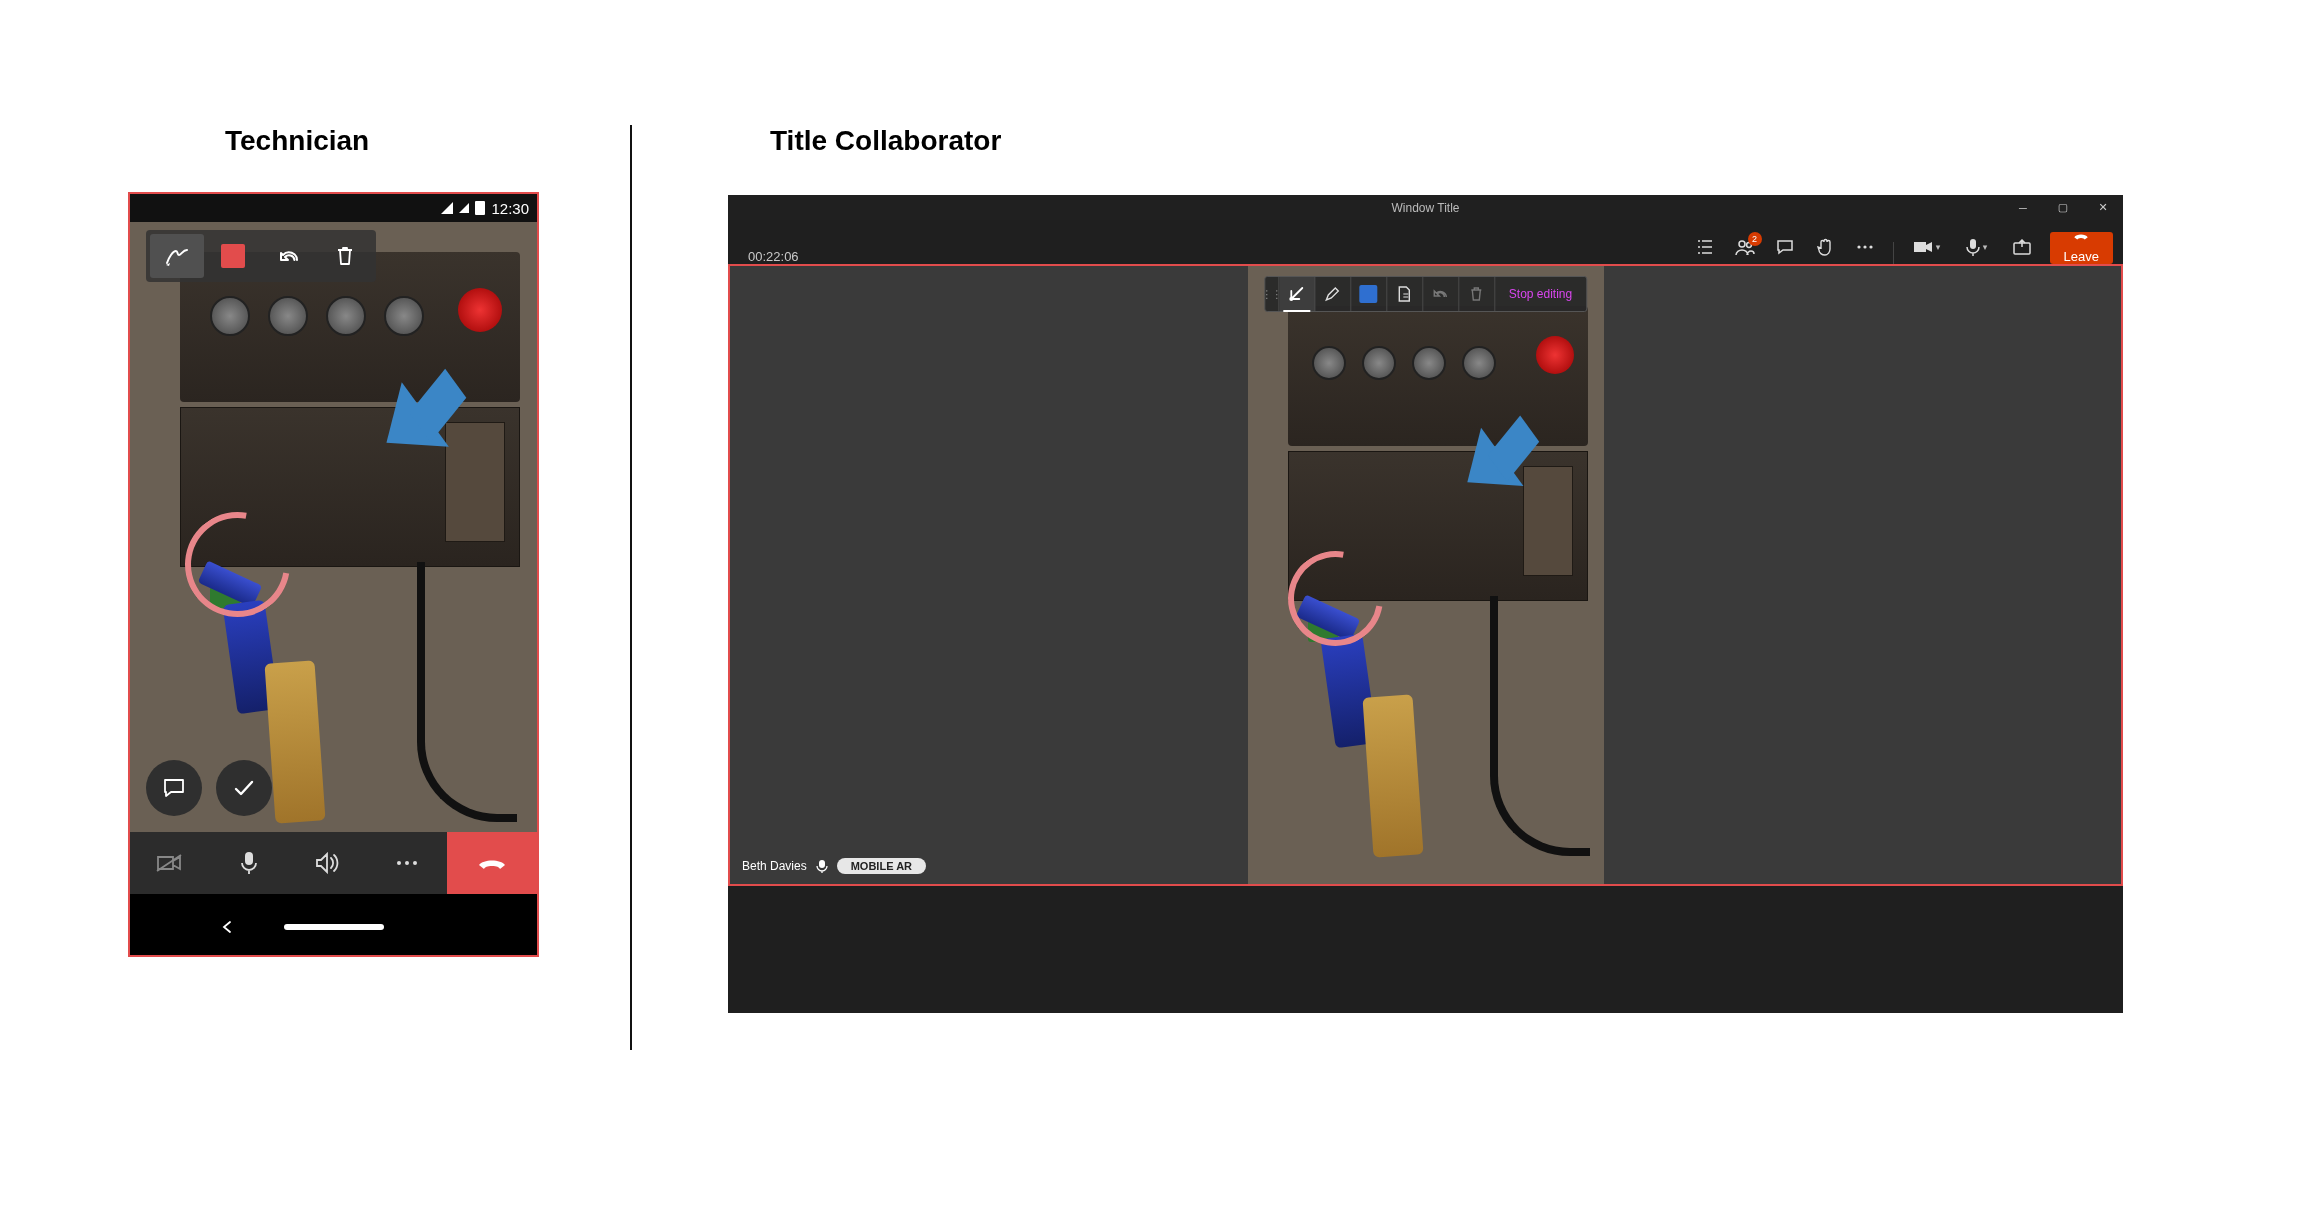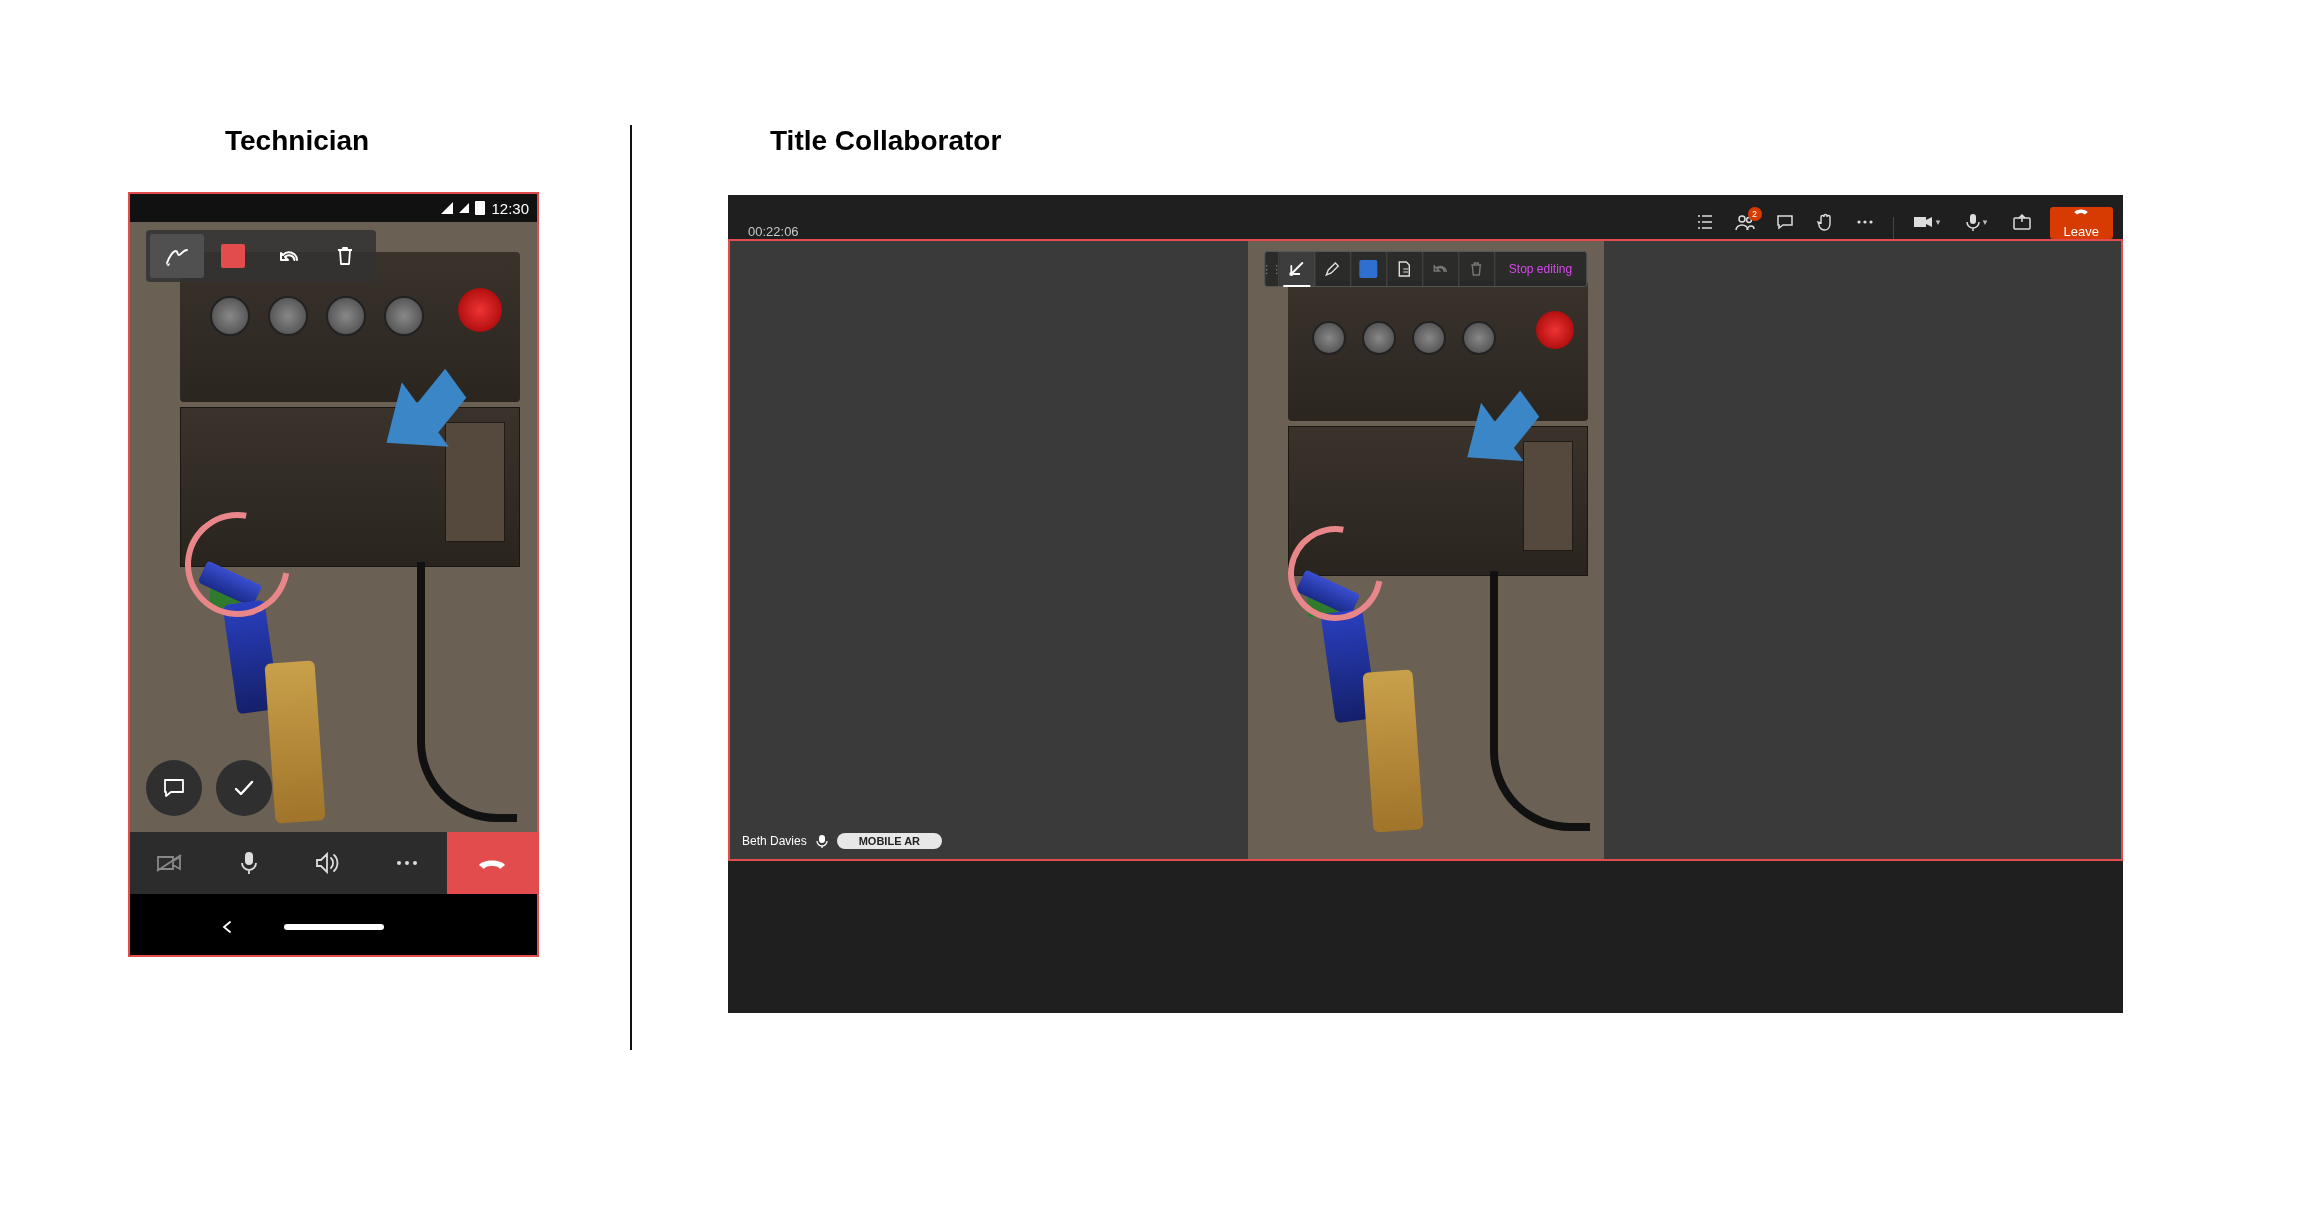--- a/index.html
+++ b/index.html
@@ -66,21 +66,21 @@
 .toolbar .tbtn { width: 38px; height: 34px; display: flex; align-items: center; justify-content: center; color: #ddd; position: relative; margin: 0 1px; }
 .toolbar .tbtn .caret { font-size: 9px; margin-left: 3px; color: #bbb; }
 .toolbar .vsep { width: 1px; height: 22px; background: #444; margin: 0 8px; }
 .toolbar .badge { position: absolute; top: 2px; right: 2px; background: #d83b01; color: #fff; font-size: 9px; width: 14px; height: 14px; border-radius: 7px; display: flex; align-items: center; justify-content: center; }
 .toolbar .leave { background: #d83b01; color: #fff; padding: 0 14px; height: 32px; border-radius: 3px; display: flex; align-items: center; gap: 8px; font-size: 13px; margin-left: 8px; flex-direction: column; }
 
 .stage { position: relative; height: 622px; background: #3a3a3a; border: 2px solid #e24c4c; }
 .shared { position: absolute; left: 50%; top: 0; transform: translateX(-50%); width: 356px; height: 100%; background: #6a6054; overflow: hidden; }
 .participant { position: absolute; left: 12px; bottom: 10px; color: #fff; font-size: 12px; display: flex; align-items: center; gap: 8px; }
 .participant .mic { width: 14px; height: 14px; }
-.participant .pill { background: #e7e7e7; color: #222; font-weight: 600; font-size: 11px; padding: 2px 22px; border-radius: 10px; }
+.participant .pill { background: #e7e7e7; color: #222; font-weight: 600; font-size: 11px; padding: 2px 14px; border-radius: 10px; }
 
 
 .anno-toolbar { position: absolute; left: 50%; top: 10px; transform: translateX(-50%); height: 36px; background: rgba(40,40,40,.95); border: 1px solid #555; border-radius: 3px; display: flex; align-items: stretch; }
 .anno-toolbar .ab { width: 36px; display: flex; align-items: center; justify-content: center; color: #ddd; border-right: 1px solid #4a4a4a; position: relative; }
 .anno-toolbar .ab:last-of-type { border-right: none; }
 .anno-toolbar .ab.active { background: #3d3d3d; }
 .anno-toolbar .ab.active::after { content: ''; position: absolute; left: 4px; right: 4px; bottom: -1px; height: 2px; background: #fff; }
 .anno-toolbar .ab .csw { width: 18px; height: 18px; background: #2f6fd0; border-radius: 2px; }
 .anno-toolbar .ab.dim { color: #666; }
 .anno-toolbar .stopedit { padding: 0 14px; display: flex; align-items: center; color: #d946ef; font-size: 12px; }
@@ -207,20 +207,28 @@
     <div class="back">
       <svg width="14" height="14" viewBox="0 0 14 14">
           <path d="M10 2L4 7l6 5" stroke="#fff" stroke-width="1.8" fill="none" stroke-linecap="round"></path>
         </svg>
     </div>
     <div class="pill"></div>
   </div>
 </div>
 
 <div class="teams">
+  <div class="titlebar">
+    <span>Window Title</span>
+    <div class="wbtn">
+      <div>─</div>
+      <div>▢</div>
+      <div>✕</div>
+    </div>
+  </div>
   <div class="toolbar">
     <div class="timer">00:22:06</div>
     <div class="spacer"></div>
     <div class="tbtn">
       <svg width="18" height="16" viewBox="0 0 18 16">
           <path d="M2 2h2M6 2h10M2 8h2M6 8h10M2 14h2M6 14h10" stroke="#ddd" stroke-width="1.6"></path>
         </svg>
     </div>
     <div class="tbtn">
       <svg width="20" height="18" viewBox="0 0 20 18">

